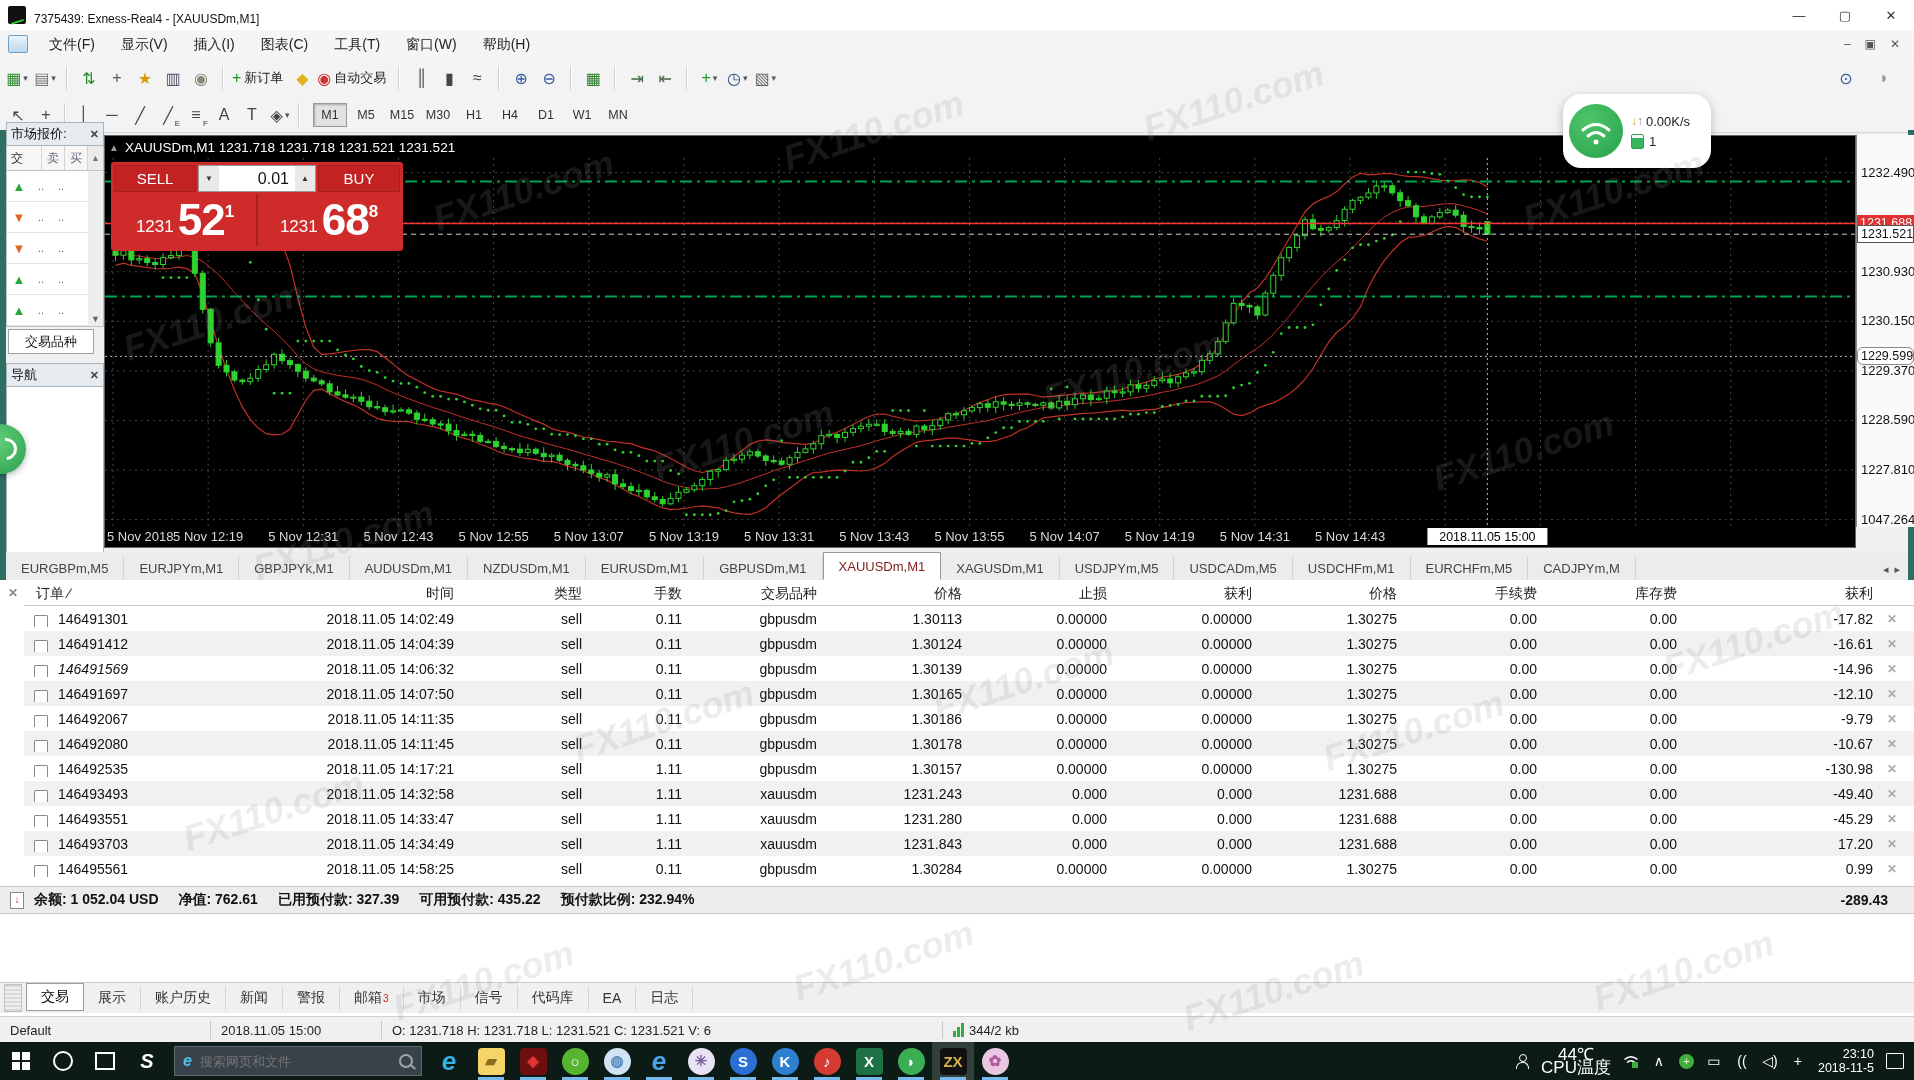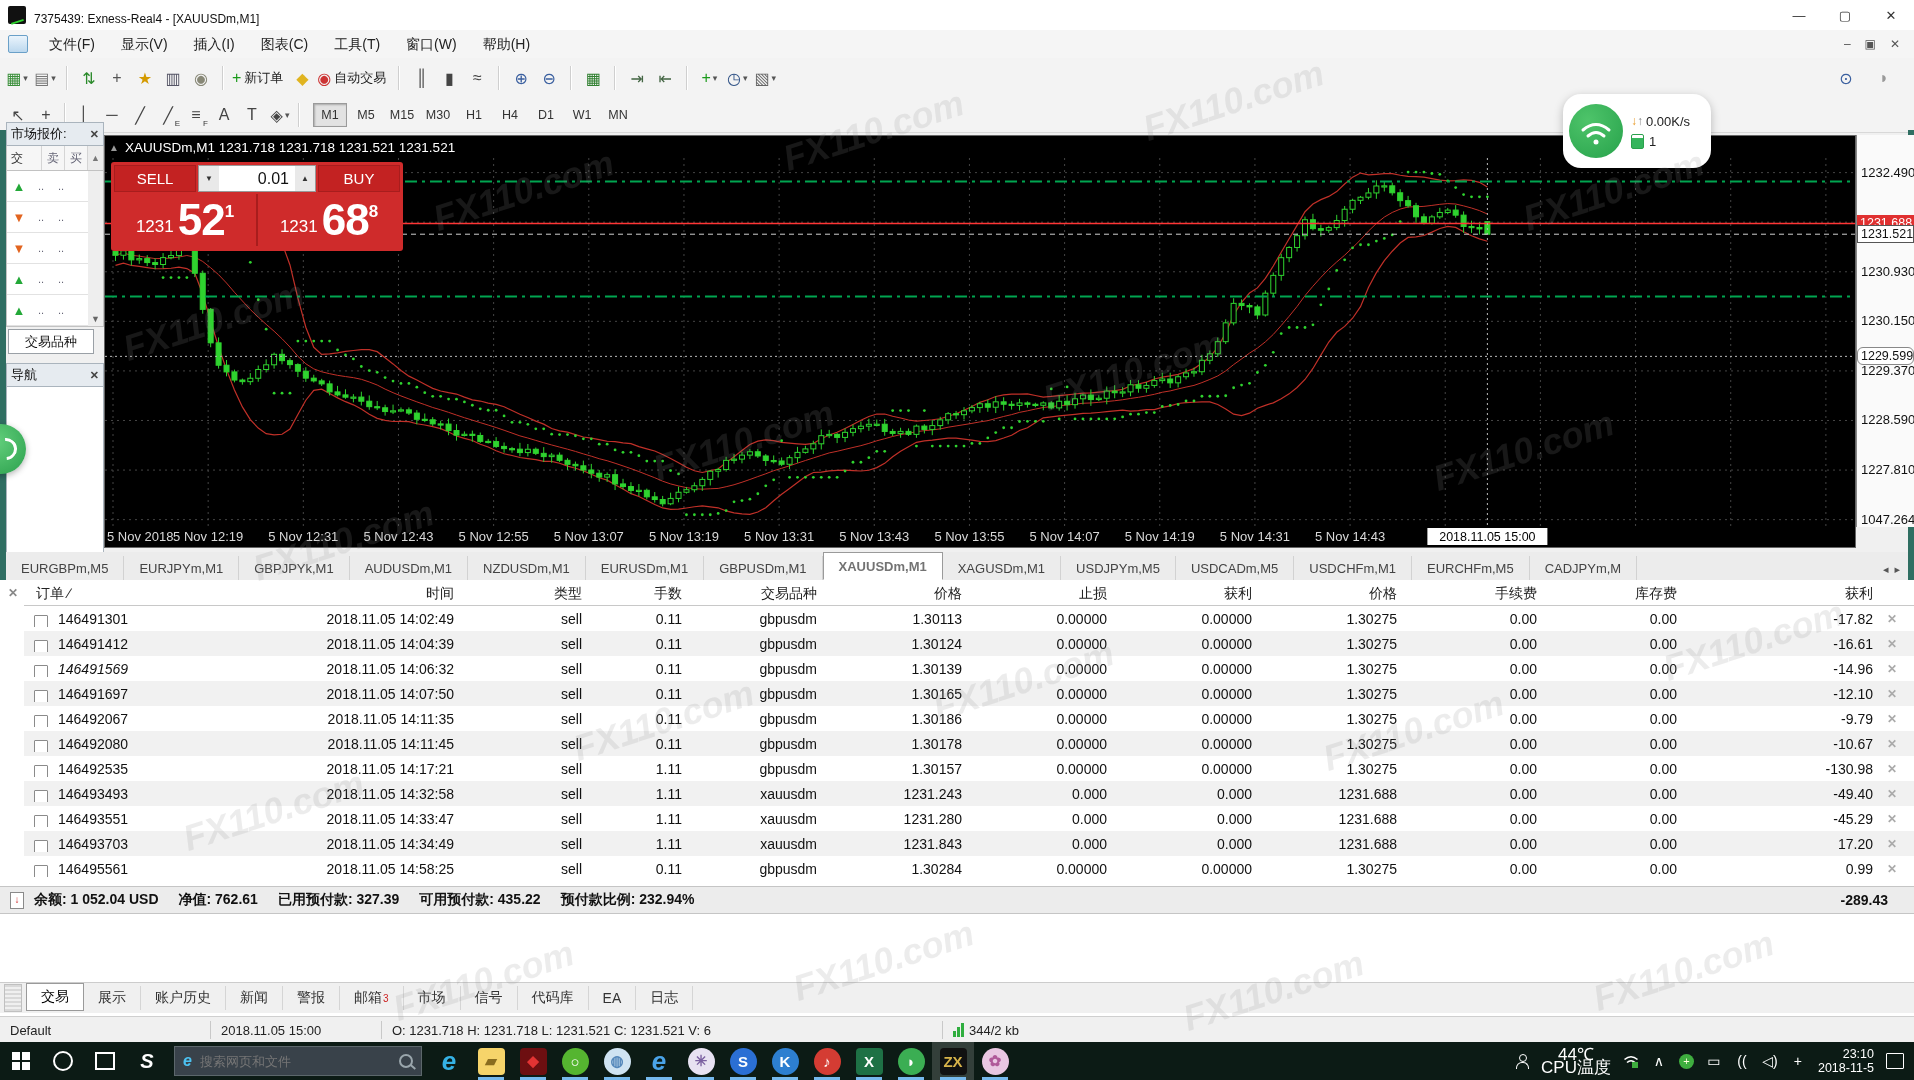--- a/index.html
+++ b/index.html
@@ -82,21 +82,21 @@
   .ow-info{margin-left:8px;font-size:13px;color:#222;}
   .ow-row{display:flex;align-items:center;height:20px;}
   .ow-arr{color:#e89a28;font-size:12px;margin-right:3px;}
   .ow-arr b{color:#888;font-weight:normal;}
   .ow-batt{width:11px;height:13px;border:1px solid #2aa14c;border-radius:2px;background:linear-gradient(#fff 25%,#35b55c 25%);margin-right:5px;position:relative;}
   .greenball{position:absolute;left:-24px;top:424px;width:50px;height:50px;border-radius:50%;background:radial-gradient(circle at 40% 35%,#63cf7c,#2ba04d);z-index:30;box-shadow:0 2px 6px rgba(0,0,0,.3);}
   .greenball:after{content:"";position:absolute;right:9px;top:14px;width:16px;height:16px;border:3px solid #fff;border-radius:50%;border-left-color:transparent;border-bottom-color:transparent;transform:rotate(40deg);}
   
   .symtabs{position:absolute;left:6px;top:552px;width:1902px;height:28px;background:#ececec;border-bottom:1px solid #bdbdbd;display:flex;align-items:flex-end;z-index:2;}
   .stab{height:24px;display:flex;align-items:center;padding:0 15px;font-size:13px;color:#444;border-right:1px solid #d2d2d2;}
-  .stab.active{background:#fff;border:1px solid #9a9a9a;border-bottom:1px solid #fff;color:#737373;height:26px;font-weight:bold;}
+  .stab.active{background:#fff;border:1px solid #9a9a9a;border-bottom:1px solid #fff;color:#7f1d1d;height:26px;}
   .stab-arrows{margin-left:auto;display:flex;gap:6px;padding:0 8px 4px 0;color:#555;font-size:11px;}
   
   .terminal{position:absolute;left:0;top:580px;width:1914px;height:436px;background:#fff;z-index:2;}
   .termx{position:absolute;left:8px;top:6px;font-size:12px;color:#888;font-weight:bold;}
   .trow{display:flex;height:25px;align-items:center;font-size:14px;}
   .trow.head{height:22px;color:#222;border-bottom:1px solid #c8c8c8;margin-top:3px;}
   .trow.alt{background:#f1f1f1;}
   .tcell{box-sizing:border-box;padding:0 8px;white-space:nowrap;overflow:hidden;}
   .tcell.r{text-align:right;}
   .tcell.c0{padding-left:34px;position:relative;text-align:left;}

